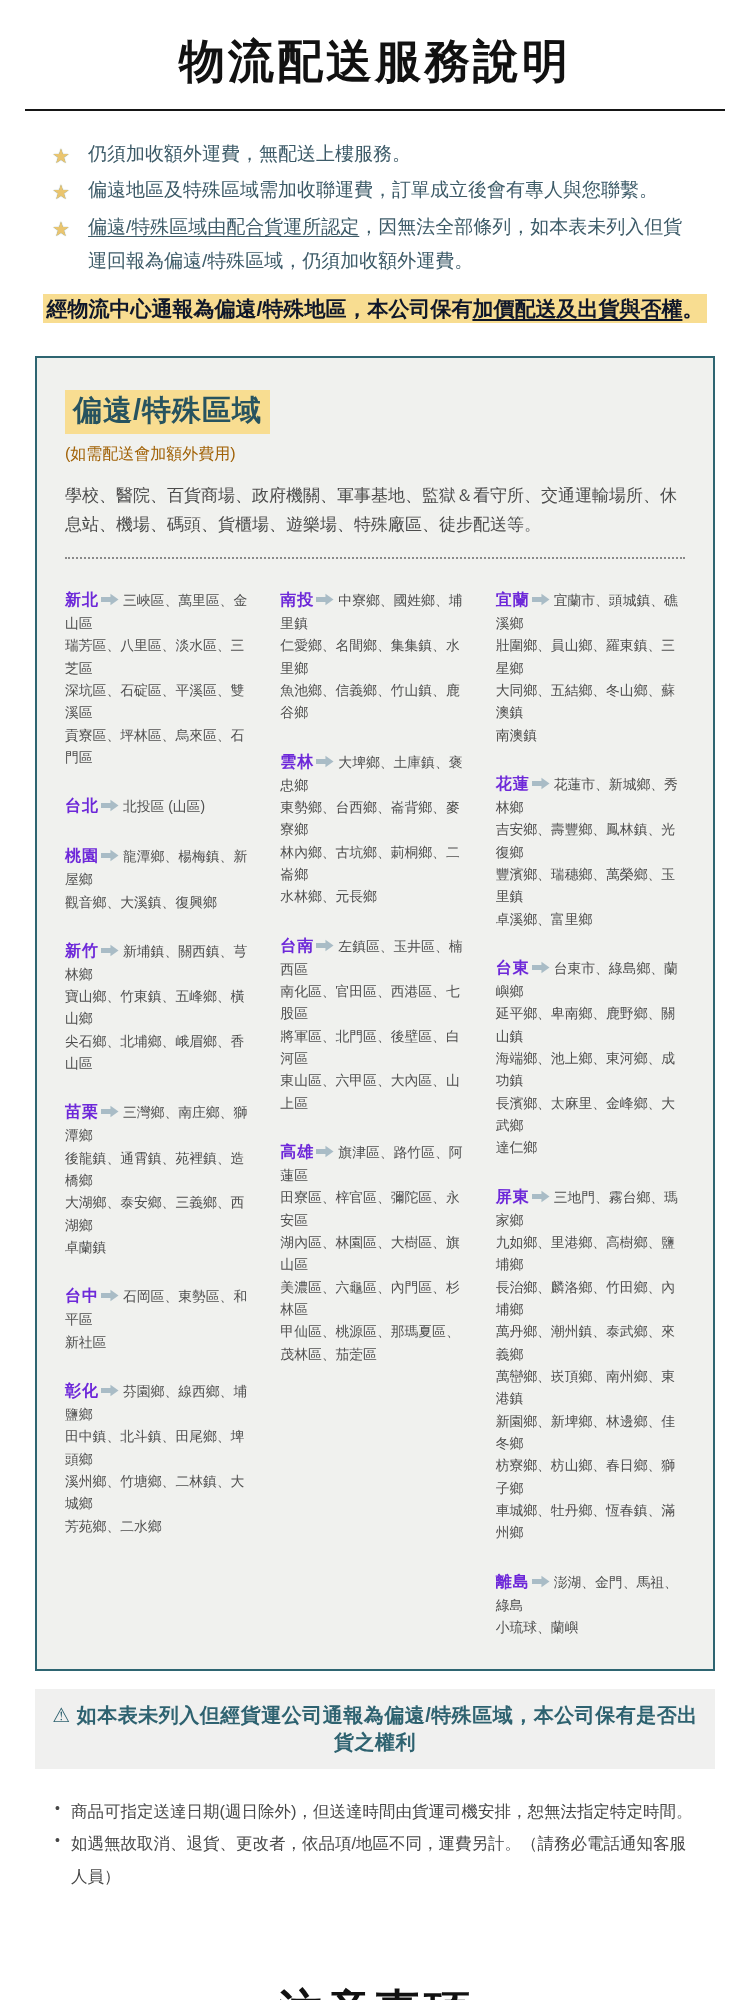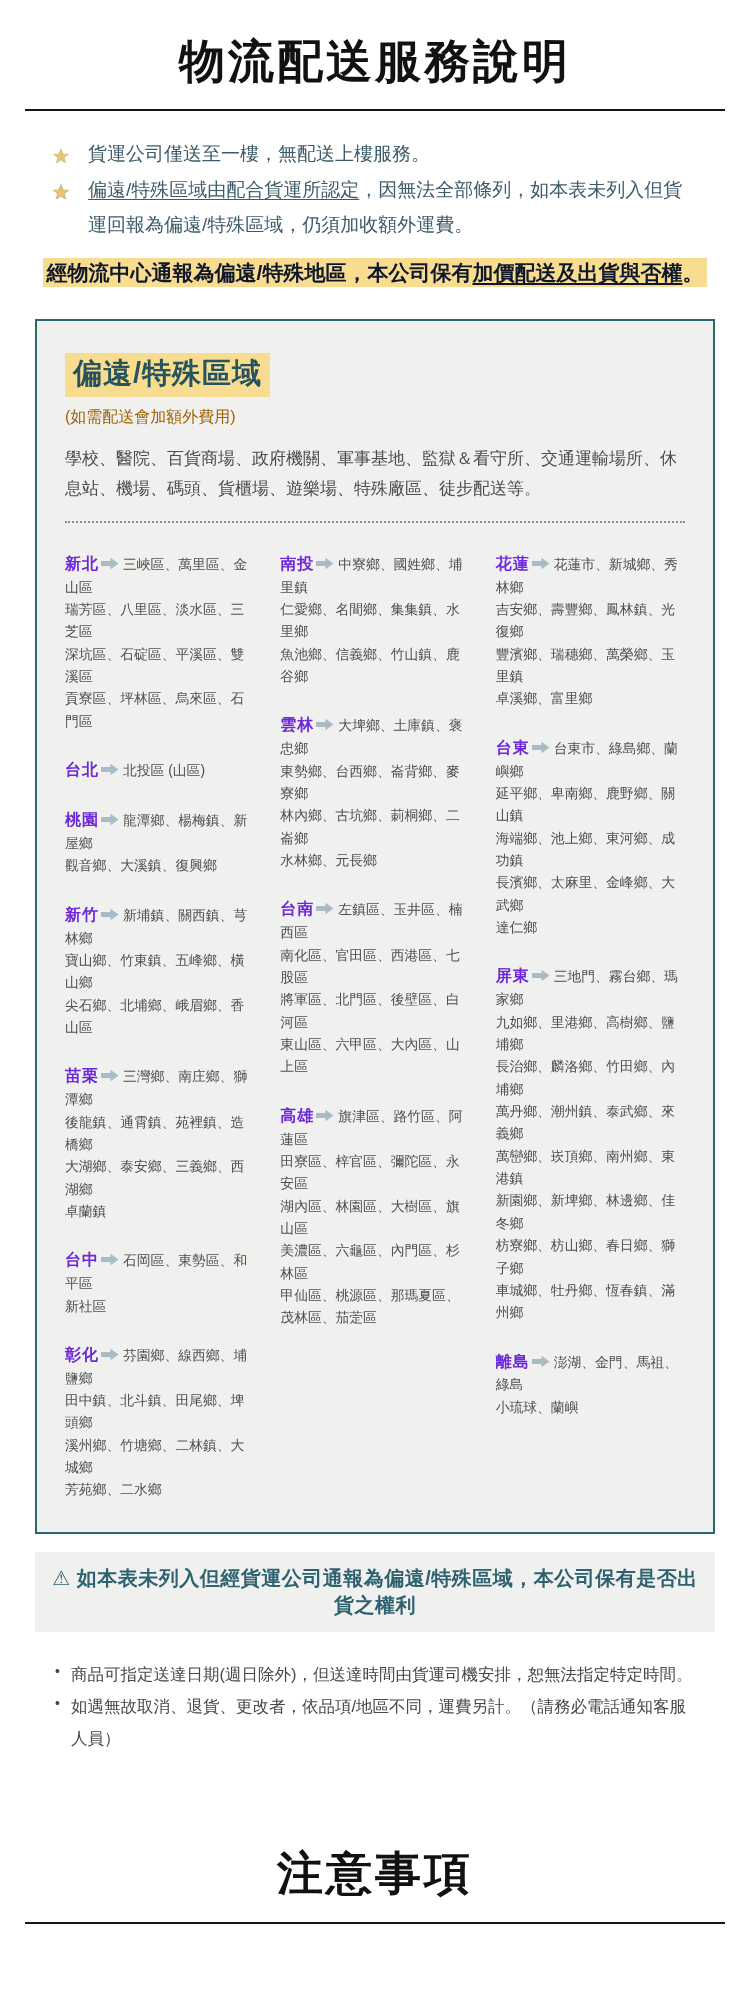--- a/index.html
+++ b/index.html
@@ -51,22 +51,22 @@
   .title2-wrap{margin-top:92px;}
 </style>
 </head>
 <body>
 
 <div class="page">
 
   <h1 class="big-title">物流配送服務說明</h1>
 
   <ul class="intro-list" id="intro-list">
-      <li><span class="star-gold">★</span><span>貨運公司僅送至一樓，無配送上樓服務。</span></li>
-      <li><span class="star-gold">★</span></li>
+      <li><span class="star-gold">★</span><span>仍須加收額外運費，無配送上樓服務。</span></li>
+      <li><span class="star-gold">★</span><span>偏遠地區及特殊區域需加收聯運費，訂單成立後會有專人與您聯繫。</span></li>
       <li><span class="star-gold">★</span><span class="u">偏遠/特殊區域由配合貨運所認定</span><span>，因無法全部條列，如本表未列入但貨運回報為偏遠/特殊區域，仍須加收額外運費。</span></li>
     </ul>
 
   <div class="highlight-line">
     <span class="band" id="highlight-band"><span>經物流中心通報為偏遠/特殊地區，本公司保有</span><span class="u">加價配送及出貨與否權</span><span>。</span></span>
   </div>
 
   <div class="region-box">
     <div class="region-head">
       <span class="region-title">偏遠/特殊區域</span>
@@ -106,20 +106,23 @@
               <path d="M0 4.2 H10.5 V0.5 L19.5 7 L10.5 13.5 V9.8 H0 Z" fill="#a9bcc6"></path>
             </svg><span>大埤鄉、土庫鎮、褒忠鄉<br>東勢鄉、台西鄉、崙背鄉、麥寮鄉<br>林內鄉、古坑鄉、莿桐鄉、二崙鄉<br>水林鄉、元長鄉</span></div>
           <div class="region-group"><span class="region-label">台南</span><svg class="arrow-icon" width="18" height="13" viewBox="0 0 20 14">
               <path d="M0 4.2 H10.5 V0.5 L19.5 7 L10.5 13.5 V9.8 H0 Z" fill="#a9bcc6"></path>
             </svg><span>左鎮區、玉井區、楠西區<br>南化區、官田區、西港區、七股區<br>將軍區、北門區、後壁區、白河區<br>東山區、六甲區、大內區、山上區</span></div>
           <div class="region-group"><span class="region-label">高雄</span><svg class="arrow-icon" width="18" height="13" viewBox="0 0 20 14">
               <path d="M0 4.2 H10.5 V0.5 L19.5 7 L10.5 13.5 V9.8 H0 Z" fill="#a9bcc6"></path>
             </svg><span>旗津區、路竹區、阿蓮區<br>田寮區、梓官區、彌陀區、永安區<br>湖內區、林園區、大樹區、旗山區<br>美濃區、六龜區、內門區、杉林區<br>甲仙區、桃源區、那瑪夏區、<br>茂林區、茄萣區</span></div>
         </div>
         <div class="region-col">
+          <div class="region-group"><span class="region-label">宜蘭</span><svg class="arrow-icon" width="18" height="13" viewBox="0 0 20 14">
+              <path d="M0 4.2 H10.5 V0.5 L19.5 7 L10.5 13.5 V9.8 H0 Z" fill="#a9bcc6"></path>
+            </svg><span>宜蘭市、頭城鎮、礁溪鄉<br>壯圍鄉、員山鄉、羅東鎮、三星鄉<br>大同鄉、五結鄉、冬山鄉、蘇澳鎮<br>南澳鎮</span></div>
           <div class="region-group"><span class="region-label">花蓮</span><svg class="arrow-icon" width="18" height="13" viewBox="0 0 20 14">
               <path d="M0 4.2 H10.5 V0.5 L19.5 7 L10.5 13.5 V9.8 H0 Z" fill="#a9bcc6"></path>
             </svg><span>花蓮市、新城鄉、秀林鄉<br>吉安鄉、壽豐鄉、鳳林鎮、光復鄉<br>豐濱鄉、瑞穗鄉、萬榮鄉、玉里鎮<br>卓溪鄉、富里鄉</span></div>
           <div class="region-group"><span class="region-label">台東</span><svg class="arrow-icon" width="18" height="13" viewBox="0 0 20 14">
               <path d="M0 4.2 H10.5 V0.5 L19.5 7 L10.5 13.5 V9.8 H0 Z" fill="#a9bcc6"></path>
             </svg><span>台東市、綠島鄉、蘭嶼鄉<br>延平鄉、卑南鄉、鹿野鄉、關山鎮<br>海端鄉、池上鄉、東河鄉、成功鎮<br>長濱鄉、太麻里、金峰鄉、大武鄉<br>達仁鄉</span></div>
           <div class="region-group"><span class="region-label">屏東</span><svg class="arrow-icon" width="18" height="13" viewBox="0 0 20 14">
               <path d="M0 4.2 H10.5 V0.5 L19.5 7 L10.5 13.5 V9.8 H0 Z" fill="#a9bcc6"></path>
             </svg><span>三地門、霧台鄉、瑪家鄉<br>九如鄉、里港鄉、高樹鄉、鹽埔鄉<br>長治鄉、麟洛鄉、竹田鄉、內埔鄉<br>萬丹鄉、潮州鎮、泰武鄉、來義鄉<br>萬巒鄉、崁頂鄉、南州鄉、東港鎮<br>新園鄉、新埤鄉、林邊鄉、佳冬鄉<br>枋寮鄉、枋山鄉、春日鄉、獅子鄉<br>車城鄉、牡丹鄉、恆春鎮、滿州鄉</span></div>
           <div class="region-group"><span class="region-label">離島</span><svg class="arrow-icon" width="18" height="13" viewBox="0 0 20 14">

